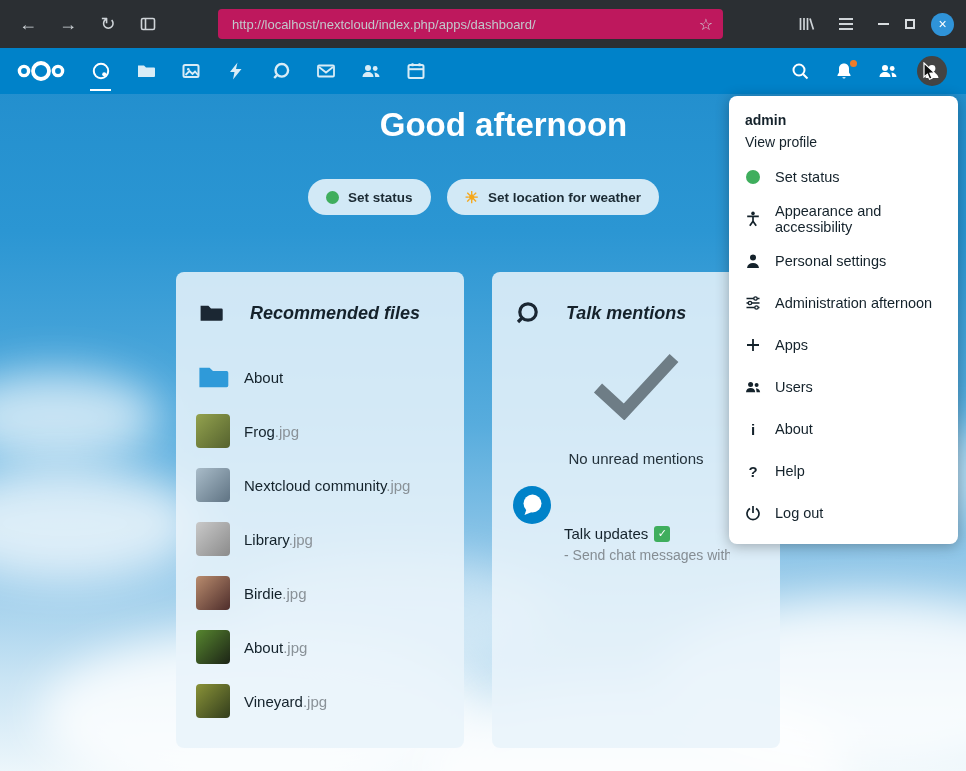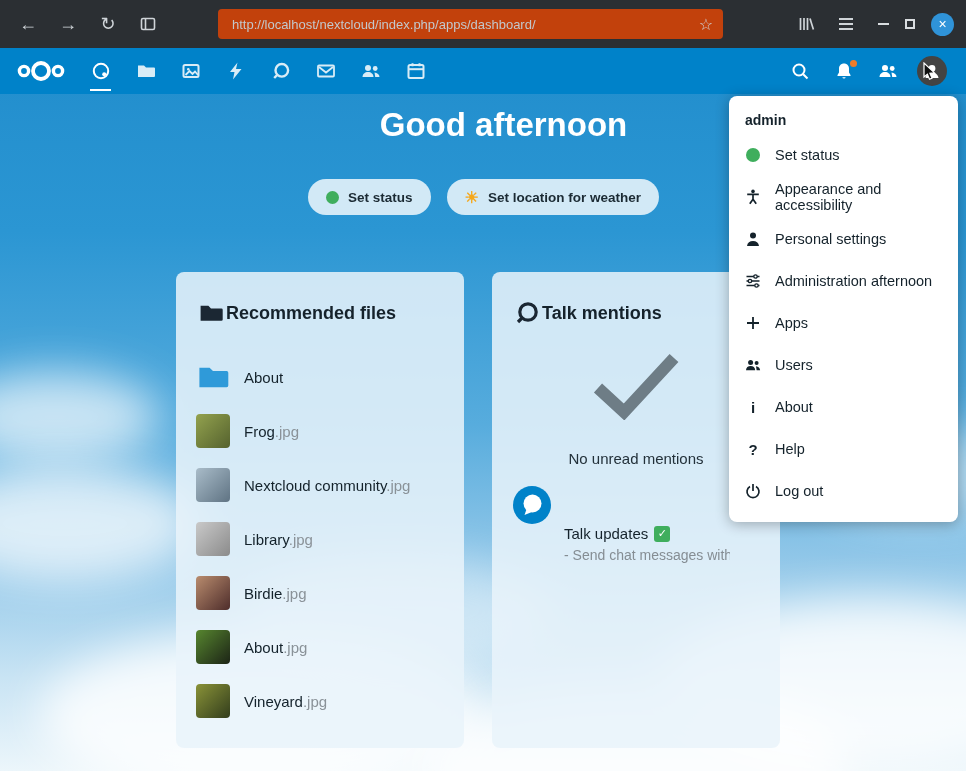--- a/index.html
+++ b/index.html
@@ -17,21 +17,21 @@
   .c4 { left:420px; top:688px; width:430px; height:160px; }
   .c5 { left:660px; top:598px; width:420px; height:170px; }
   .c6 { left:240px; top:556px; width:310px; height:110px; opacity:.5; }
   .c7 { right:-70px; top:424px; width:230px; height:95px; opacity:.55; }
 
   
   .browser-bar { position:absolute; top:0; left:0; right:0; height:48px; background:#2b2f33;
     display:flex; align-items:center; padding:0 10px; gap:4px; z-index:40; }
   .nav-btn { width:36px; height:36px; border:none; background:transparent; color:#cfd4d8;
     font-size:18px; display:flex; align-items:center; justify-content:center; cursor:pointer; border-radius:4px; }
-  .url-bar { margin-left:48px; width:505px; height:30px; background:#c2410c; border-radius:4px;
+  .url-bar { margin-left:48px; width:505px; height:30px; background:#be185d; border-radius:4px;
     display:flex; align-items:center; padding:0 10px 0 14px; }
   .url-text { flex:1; color:#c3c8cc; font-size:13px; white-space:nowrap; overflow:hidden; }
   .star { color:#cfd4d8; font-size:16px; cursor:pointer; }
   .bar-spacer { flex:1; }
   .burger { display:flex; flex-direction:column; gap:3px; }
   .burger span { display:block; width:14px; height:2px; background:#cfd4d8; }
   .win-controls { display:flex; align-items:center; gap:16px; margin-left:10px; margin-right:2px; }
   .win-min { width:11px; height:2px; background:#d9dde0; }
   .win-max { width:10px; height:10px; border:2px solid #d9dde0; }
   .win-close { width:23px; height:23px; border-radius:50%; background:#2f93d8; color:#fff;
@@ -61,21 +61,21 @@
     display:flex; align-items:center; gap:9px; padding:0 18px; font-size:13.5px; font-weight:bold;
     color:#1b2a33; cursor:pointer; font-family:"Liberation Sans", sans-serif; }
   .status-dot { width:13px; height:13px; border-radius:50%; background:#3fae5d; }
   .sun { color:#f5a81c; font-size:16px; }
 
   
   .card { position:absolute; top:272px; width:288px; height:476px; border-radius:8px;
     background:rgba(233,243,250,.86); padding:16px 20px; z-index:2; overflow:hidden; }
   .card-recommended { left:176px; }
   .card-talk { left:492px; }
-  .card-head { display:flex; align-items:center; gap:2px; margin:12px 0 24px 2px; }
+  .card-head { display:flex; align-items:center; gap:26px; margin:12px 0 24px 2px;font-style:italic; }
   .card-title { font-size:18px; font-weight:bold; color:#15222b; }
   .file-row { display:flex; align-items:center; gap:14px; height:54px; cursor:pointer; }
   .thumb { width:34px; height:34px; border-radius:4px; flex:none; }
   .thumb-frog { background:linear-gradient(135deg,#93a24e,#55622e); }
   .thumb-community { background:linear-gradient(135deg,#a9bcc9,#5f7383); }
   .thumb-library { background:linear-gradient(135deg,#c9c9c9,#8b8b8b); }
   .thumb-birdie { background:linear-gradient(135deg,#b98c6e,#4e2d2b); }
   .thumb-toucan { background:linear-gradient(135deg,#57862f,#1c2416); }
   .thumb-vineyard { background:linear-gradient(135deg,#8a9338,#323d1c); }
   .fname { font-size:15px; color:#14222b; white-space:nowrap; }
@@ -327,20 +327,21 @@
         <span class="check-badge">✓</span>
       </div>
       <div class="update-sub">- Send chat messages witho</div>
     </div>
   </div>
 </div>
 
 <div class="user-menu">
   <div class="menu-head">
     <div class="menu-user">admin</div>
+    <div class="menu-profile">View profile</div>
   </div>
   <div class="menu-item">
     <span class="mi-icon">
         <span class="mi-status"></span>
       </span>
     <span>Set status</span>
   </div>
   <div class="menu-item">
     <span class="mi-icon">
       <svg width="16" height="16" viewBox="0 0 16 16">

